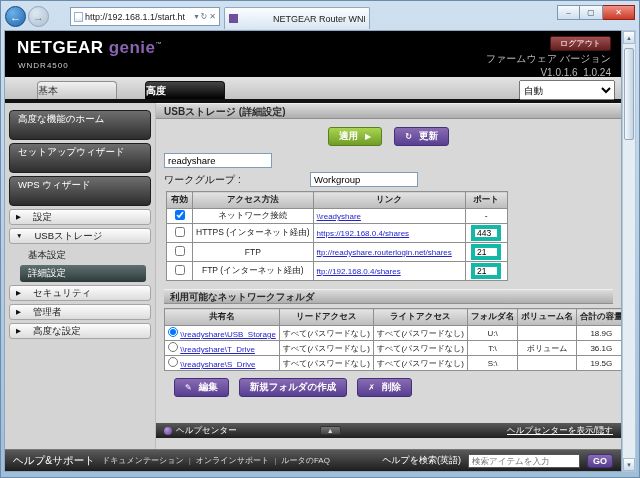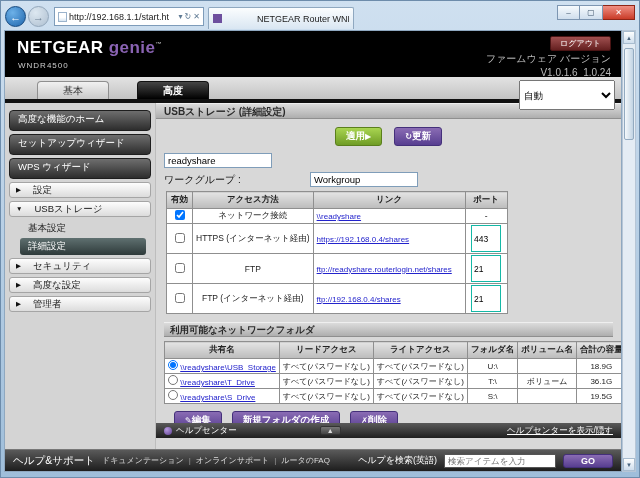--- a/index.html
+++ b/index.html
@@ -4,21 +4,21 @@
 <style>
   * { margin:0; padding:0; box-sizing:border-box; }
   html,body { width:640px; height:478px; font-family:"Liberation Sans","DejaVu Sans",sans-serif; }
   .window { position:relative; width:640px; height:478px; background:linear-gradient(#cfe0f0,#9fbeda); border:1px solid #6d8cab; overflow:hidden; }
 
   
   .chrome { position:absolute; top:3px; left:4px; right:4px; height:25px; display:flex; align-items:center; }
   .nav-btn { width:21px; height:21px; border-radius:50%; display:flex; align-items:center; justify-content:center; font-size:11px; color:#fff; flex:none; cursor:pointer; }
   .nav-back { background:radial-gradient(circle at 35% 30%,#6db1e8,#1f66ad); border:1px solid #14487e; }
   .nav-fwd { background:radial-gradient(circle at 35% 30%,#dde8f1,#aebfd0); border:1px solid #93a7bb; color:#6c7f92; margin-left:2px; }
-  .addressbar { width:150px; height:19px; margin-left:5px; background:#fff; border:1px solid #7e9cba; display:flex; align-items:center; padding:0 3px; gap:2px; }
+  .addressbar { width:150px; height:19px; margin-left:21px; background:#fff; border:1px solid #7e9cba; display:flex; align-items:center; padding:0 3px; gap:2px; }
   .favicon { width:9px; height:10px; background:linear-gradient(#fff 55%,#d8e6f3); border:1px solid #9bb3cc; flex:none; }
   .url-text { flex:1; font-size:9px; color:#222; white-space:nowrap; overflow:hidden; }
   .addr-icon { font-size:8px; color:#5f7a94; flex:none; cursor:pointer; }
   .tab { height:22px; margin-left:4px; width:146px; background:linear-gradient(#fbfdfe,#d9e6f2); border:1px solid #8fa8c0; border-bottom:none; border-radius:2px 2px 0 0; display:flex; align-items:center; padding:0 4px; gap:4px; align-self:flex-end; cursor:pointer; }
   .tab-favicon { width:9px; height:9px; background:#6d4f9e; flex:none; }
   .tab-title { font-size:9px; color:#222; white-space:nowrap; overflow:hidden;padding-left:31px; }
   .win-controls { margin-left:auto; display:flex; align-self:flex-start; margin-top:1px; }
   .wc { height:15px; display:flex; align-items:center; justify-content:center; font-size:8px; border:1px solid #7d96b2; cursor:pointer; }
   .wc-min,.wc-max { width:23px; background:linear-gradient(#f6fafd,#cfdeed); color:#3a5067; }
   .wc-max { border-left:none; }
@@ -37,57 +37,57 @@
   .site-header { height:46px; background:#000; position:relative; flex:none; }
   .logo { position:absolute; left:12px; top:7px; font-size:17px; font-weight:bold; color:#fff; letter-spacing:.5px; }
   .logo .genie { color:#8a63b3; margin-left:5px; }
   .logo .tm { font-size:6px; color:#aaa; vertical-align:super; }
   .model { position:absolute; left:13px; top:30px; color:#ccc; font-size:8px; letter-spacing:1px; }
   .logout-btn { position:absolute; right:10px; top:5px; padding:1px 9px; font-size:8px; color:#fff; background:linear-gradient(#a05050,#641f1f); border:1px solid #4a1414; border-radius:2px; cursor:pointer; }
   .fw { position:absolute; right:10px; top:21px; text-align:right; color:#b9b9b9; font-size:10px; line-height:1.35; }
 
   
   .tabrow { height:26px; background:linear-gradient(#e3e3e3,#c3c3c3); border-bottom:4px solid #111; position:relative; display:flex; align-items:flex-end; padding-left:32px; gap:28px; flex:none; }
-  .ptab { width:72px; height:18px; text-align:center; font-size:10px; line-height:17px; border:1px solid #8f8f8f; border-bottom:none; border-radius:4px 4px 0 0; cursor:pointer; }
+  .ptab { width:80px; height:18px; font-size:10px; line-height:17px; border:1px solid #8f8f8f; border-bottom:none; border-radius:4px 4px 0 0; cursor:pointer; }
   .ptab-basic { background:linear-gradient(#f1f1f1,#c9c9c9); color:#333; }
   .ptab-adv { background:linear-gradient(#454545,#000); color:#fff; font-weight:bold; border-color:#111; }
-  .lang-select { position:absolute; right:6px; top:3px; width:96px; height:30px; font-size:9.5px; }
+  .lang-select { position:absolute; right:6px; top:3px; width:96px; height:20px; font-size:9.5px; }
 
   
   .bodywrap { flex:1; display:flex; overflow:hidden; }
   .sidebar { width:150px; flex:none; padding:4px 3px; background:#d4d4d4; }
-  .side-btn { height:21px; margin:3px 1px; background:linear-gradient(#6e6e6e,#2d2d2d); border:1px solid #1e1e1e; border-radius:4px; color:#fff; font-size:9.5px; line-height:15px; padding-left:8px; cursor:pointer; white-space:nowrap; overflow:hidden; }
+  .side-btn { height:30px; margin:3px 1px; background:linear-gradient(#6e6e6e,#2d2d2d); border:1px solid #1e1e1e; border-radius:4px; color:#fff; font-size:9.5px; line-height:15px; padding-left:8px; cursor:pointer; white-space:nowrap; overflow:hidden; }
   .side-row { height:16px; margin:3px 1px; background:linear-gradient(#fdfdfd,#dcdcdc); border:1px solid #a5a5a5; border-radius:3px; color:#1a1a1a; font-size:9.5px; line-height:14px; padding-left:6px; cursor:pointer; display:flex; align-items:center; gap:12px; white-space:nowrap; overflow:hidden; }
   .side-arrow { font-size:6.5px; color:#111; flex:none; }
   .side-sub { font-size:9.5px; color:#1a1a1a; padding:2px 0 2px 20px; cursor:pointer; white-space:nowrap; }
   .side-sub.selected { background:linear-gradient(#5f7070,#2e3a3a); color:#fff; border-radius:3px; margin:1px 6px 1px 12px; padding:2px 0 2px 8px; }
 
   
   .main { flex:1; display:flex; flex-direction:column; overflow:hidden; border-left:1px solid #bdbdbd; background:#d8d8d8; }
   .bar-title { height:16px; background:linear-gradient(#dcdcdc,#aeaeae); border-top:1px solid #efefef; border-bottom:1px solid #8f8f8f; font-size:10px; font-weight:bold; color:#2b2b2b; padding-left:8px; line-height:15px; flex:none; }
   .main-content { flex:1; padding:5px 8px 0; overflow:hidden; }
 
   .action-row { display:flex; justify-content:center; gap:12px; margin:3px 0 7px; }
-  .btn { font-size:9.5px; font-weight:bold; color:#fff; padding:2px 10px; border-radius:3px; cursor:pointer; display:inline-flex; align-items:center; gap:0; }
+  .btn { font-size:9.5px; font-weight:bold; color:#fff; padding:2px 10px; border-radius:3px; cursor:pointer; display:inline-flex; align-items:center; gap:7px; }
   .btn-green { background:linear-gradient(#a9d551,#6f9c25); border:1px solid #5a7f1c; }
   .btn-purple { background:linear-gradient(#8a6cb4,#573e90); border:1px solid #44307a; }
   .btn .ic { font-size:8px; }
 
   .form-row { display:flex; align-items:center; margin:4px 0; font-size:10px; color:#111; }
   .form-row label { width:146px; flex:none; }
   .txt-input { width:108px; height:15px; font-size:9.5px; border:1px solid #7f9db9; padding:0 3px; }
 
   table { border-collapse:collapse; }
   th { background:linear-gradient(#e4e4e4,#bcbcbc); border:1px solid #8f8f8f; font-size:8.5px; color:#222; padding:2px 3px; white-space:nowrap; }
   td { background:#fff; border:1px solid #8f8f8f; font-size:8.5px; color:#222; padding:1px 3px; white-space:nowrap; }
   .c { text-align:center; }
   .lnk { color:#2323cc; text-decoration:underline; cursor:pointer; font-size:8px; }
   .access-table { margin:4px 0 0 2px; }
   .access-table .col-en { width:26px; } .access-table .col-me { width:108px; } .access-table .col-li { width:152px; } .access-table .col-po { width:42px; }
-  .port-input { width:30px; height:27px; font-size:8.5px; border:1px solid #14b8a6; padding:0 2px; }
+  .port-input { width:30px; height:16px; font-size:8.5px; border:4px solid #14b8a6; padding:0 2px; }
   input[type=checkbox],input[type=radio]{ width:10px; height:10px; }
 
   .section-bar { height:15px; background:linear-gradient(#dcdcdc,#aeaeae); border-top:1px solid #efefef; border-bottom:1px solid #8f8f8f; font-size:9.5px; font-weight:bold; color:#2b2b2b; padding-left:6px; line-height:14px; margin:8px 0 4px; }
   .folders-table { width:100%; }
   .folders-table td { font-size:8px; }
   .ft-share { width:130px; } .ft-ra { width:82px; } .ft-wa { width:82px; } .ft-fn { width:34px; } .ft-vn { width:50px; } .ft-tc { width:38px; }
 
   .folder-actions { display:flex; gap:10px; margin:7px 0 0 10px; }
   .safe-remove-row { margin:12px 0 0 2px; }
 
@@ -99,21 +99,21 @@
 
   
   .bottom-bar { height:22px; flex:none; background:linear-gradient(#5a5a5a,#1d1d1d); border-top:1px solid #777; display:flex; align-items:center; padding:0 8px; gap:7px; color:#fff; }
   .hs-title { font-size:10.5px; font-weight:normal; flex:none; }
   .f-links { display:flex; gap:5px; font-size:8px; color:#ddd; align-items:center; }
   .f-link { cursor:pointer; }
   .f-sep { color:#999; }
   .spacer { flex:1; }
   .search-label { font-size:9px; flex:none; }
   .search-input { width:112px; height:14px; font-size:8.5px; border:1px solid #555; padding:0 3px; background:#fff; color:#333; }
-  .go-btn { padding:1px 17px; font-size:9px; }
+  .go-btn { padding:1px 5px; font-size:9px; }
 </style>
 </head>
 <body>
 
 <div class="window">
 
   <div class="chrome">
     <div class="nav-btn nav-back">
         <span>←</span>
       </div>
@@ -178,25 +178,25 @@
 
         <div class="side-sub">基本設定</div>
         <div class="side-sub selected">詳細設定</div>
 
         <div class="side-row">
           <span class="side-arrow">▶</span>
           <span>セキュリティ</span>
         </div>
         <div class="side-row">
           <span class="side-arrow">▶</span>
+          <span>管理者</span>
+        </div>
+        <div class="side-row">
+          <span class="side-arrow">▶</span>
           <span>高度な設定</span>
-        </div>
-        <div class="side-row">
-          <span class="side-arrow">▶</span>
-          <span>管理者</span>
         </div>
       </div>
 
       <div class="main">
         <div class="bar-title">USBストレージ (詳細設定)</div>
 
         <div class="main-content">
 
           <div class="action-row">
             <div class="btn btn-green">

